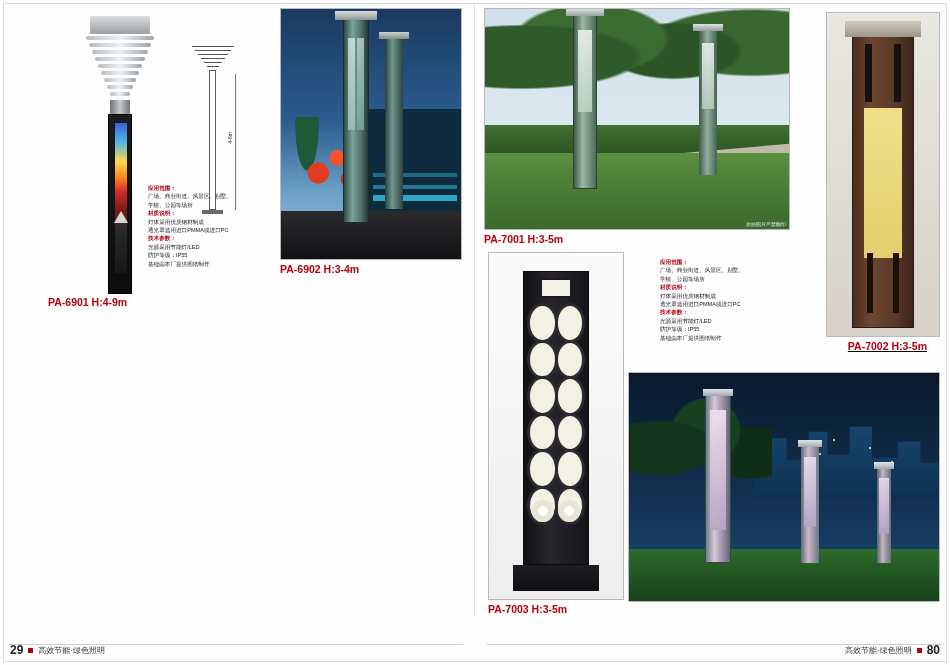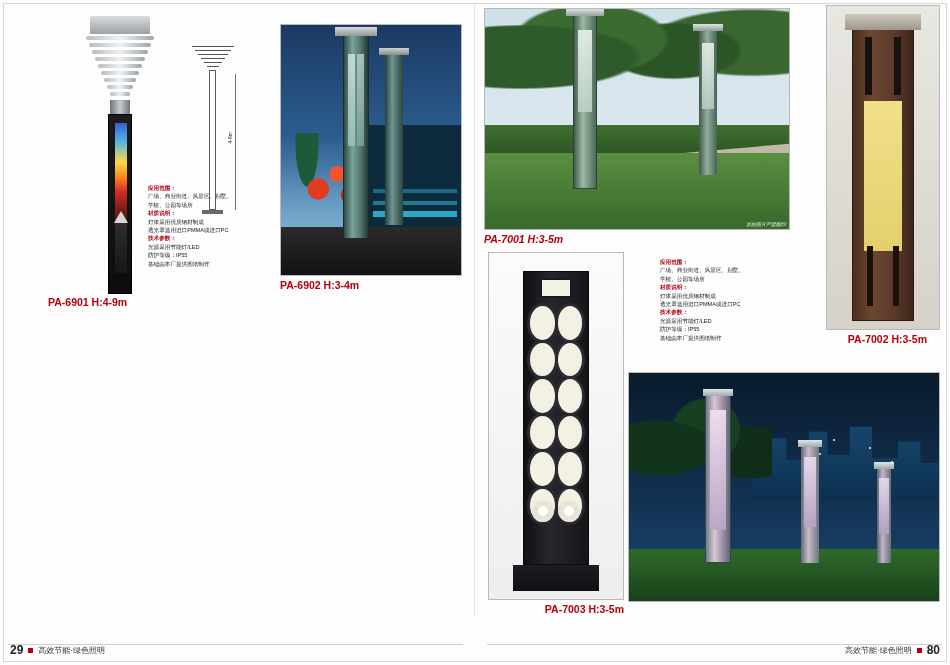--- a/index.html
+++ b/index.html
@@ -370,21 +370,21 @@
     <div class="ln">学校、公园等场所</div>
     <div class="hd">材质说明：</div>
     <div class="ln">灯体采用优质钢材制成</div>
     <div class="ln">透光罩选用进口PMMA或进口PC</div>
     <div class="hd">技术参数：</div>
     <div class="ln">光源采用节能灯/LED</div>
     <div class="ln">防护等级：IP55</div>
     <div class="ln">基础由本厂提供图纸制作</div>
   </div>
 
-  <div class="item" style="left:280px; top:24px; width:182px;">
+  <div class="item" style="left:280px; top:8px; width:182px;">
     <div class="photo ph6902" style="width:182px; height:252px;">
       <div class="sky"></div>
       <div class="bldg" style="left:86px; width:96px; height:104px; background:#0e2b3e;"></div>
       <div class="glow" style="left:92px; bottom:58px; width:84px; height:6px;"></div>
       <div class="glow" style="left:92px; bottom:70px; width:84px; height:4px; opacity:.5;"></div>
       <div class="glow" style="left:92px; bottom:82px; width:84px; height:4px; opacity:.4;"></div>
       <div class="palm"></div>
       <div class="redart"></div>
       <div class="floor"></div>
 
@@ -396,21 +396,21 @@
         <div style="position:absolute; right:4px; width:7px; top:18px; height:92px; background:linear-gradient(180deg,#b9d4ce,#7fa79f); opacity:.8;"></div>
       </div>
       <div class="post" style="left:104px; top:30px; width:18px; bottom:50px;
            background:linear-gradient(90deg,#24403c,#6f968e 40%,#2c4442);">
         <div style="position:absolute; left:-6px; right:-6px; top:-7px; height:7px; background:linear-gradient(180deg,#ccd3d2,#828d8b);"></div>
       </div>
     </div>
     <div class="caption">PA-6902 H:3-4m</div>
   </div>
 
-  <div class="item" style="left:484px; top:8px; width:306px;font-style:italic;">
+  <div class="item" style="left:484px; top:8px; width:306px;">
     <div class="photo ph7001" style="width:306px; height:222px;">
       <div class="sky"></div>
       <div class="trees"></div>
       <div class="hedge"></div>
       <div class="path"></div>
       <div class="lawn"></div>
       <div class="post" style="left:88px; top:6px; width:24px; bottom:40px;
            background:linear-gradient(90deg,#3f5c4d,#9fb8a6 40%,#4b6a58);
            border:1px solid #2d4236;">
         <div style="position:absolute; left:-8px; right:-8px; top:-8px; height:8px; background:linear-gradient(180deg,#e3e8e6,#97a39e);"></div>
@@ -419,21 +419,21 @@
       <div class="post" style="left:214px; top:22px; width:18px; bottom:54px;
            background:linear-gradient(90deg,#40594c,#93ad9d 45%,#476254);">
         <div style="position:absolute; left:-6px; right:-6px; top:-7px; height:7px; background:linear-gradient(180deg,#dde3e1,#909b97);"></div>
         <div style="position:absolute; left:3px; right:3px; top:12px; height:66px; background:linear-gradient(180deg,#e6efe9,#b6cbbe); opacity:.9;"></div>
       </div>
       <div class="watermark br">原始图片严禁翻印</div>
     </div>
     <div class="caption">PA-7001 H:3-5m</div>
   </div>
 
-  <div class="item" style="left:826px; top:5px; width:101px;">
+  <div class="item" style="left:826px; top:12px; width:101px;text-decoration:underline;">
     <div class="photo ph7002" style="width:114px; height:325px;">
       <div class="bg"></div>
       <div class="tower">
         <div class="cap"></div>
         <div class="slit" style="left:12px;"></div>
         <div class="slit" style="right:12px;"></div>
         <div class="panel"></div>
         <div style="position:absolute; left:14px; width:6px; bottom:14px; height:60px; background:#1a1008;"></div>
         <div style="position:absolute; right:14px; width:6px; bottom:14px; height:60px; background:#1a1008;"></div>
       </div>
@@ -471,21 +471,21 @@
           <div class="cellmed"></div>
           <div class="cellmed"></div>
           <div class="cellmed"></div>
           <div class="cellmed"></div>
         </div>
         <div class="flower" style="left:8px;"></div>
         <div class="flower" style="right:8px;"></div>
       </div>
       <div class="base"></div>
     </div>
-    <div class="caption" style="text-align:right;">PA-7003 H:3-5m</div>
+    <div class="caption" style="text-align:left;">PA-7003 H:3-5m</div>
   </div>
 
 
   <div class="item" style="left:628px; top:372px; width:312px;">
     <div class="photo ph7004" style="width:312px; height:230px;">
       <div class="sky"></div>
       <div class="skyline"></div>
       <div class="win" style="left:180px; top:70px;"></div>
       <div class="win" style="left:190px; top:80px;"></div>
       <div class="win" style="left:204px; top:66px;"></div>

